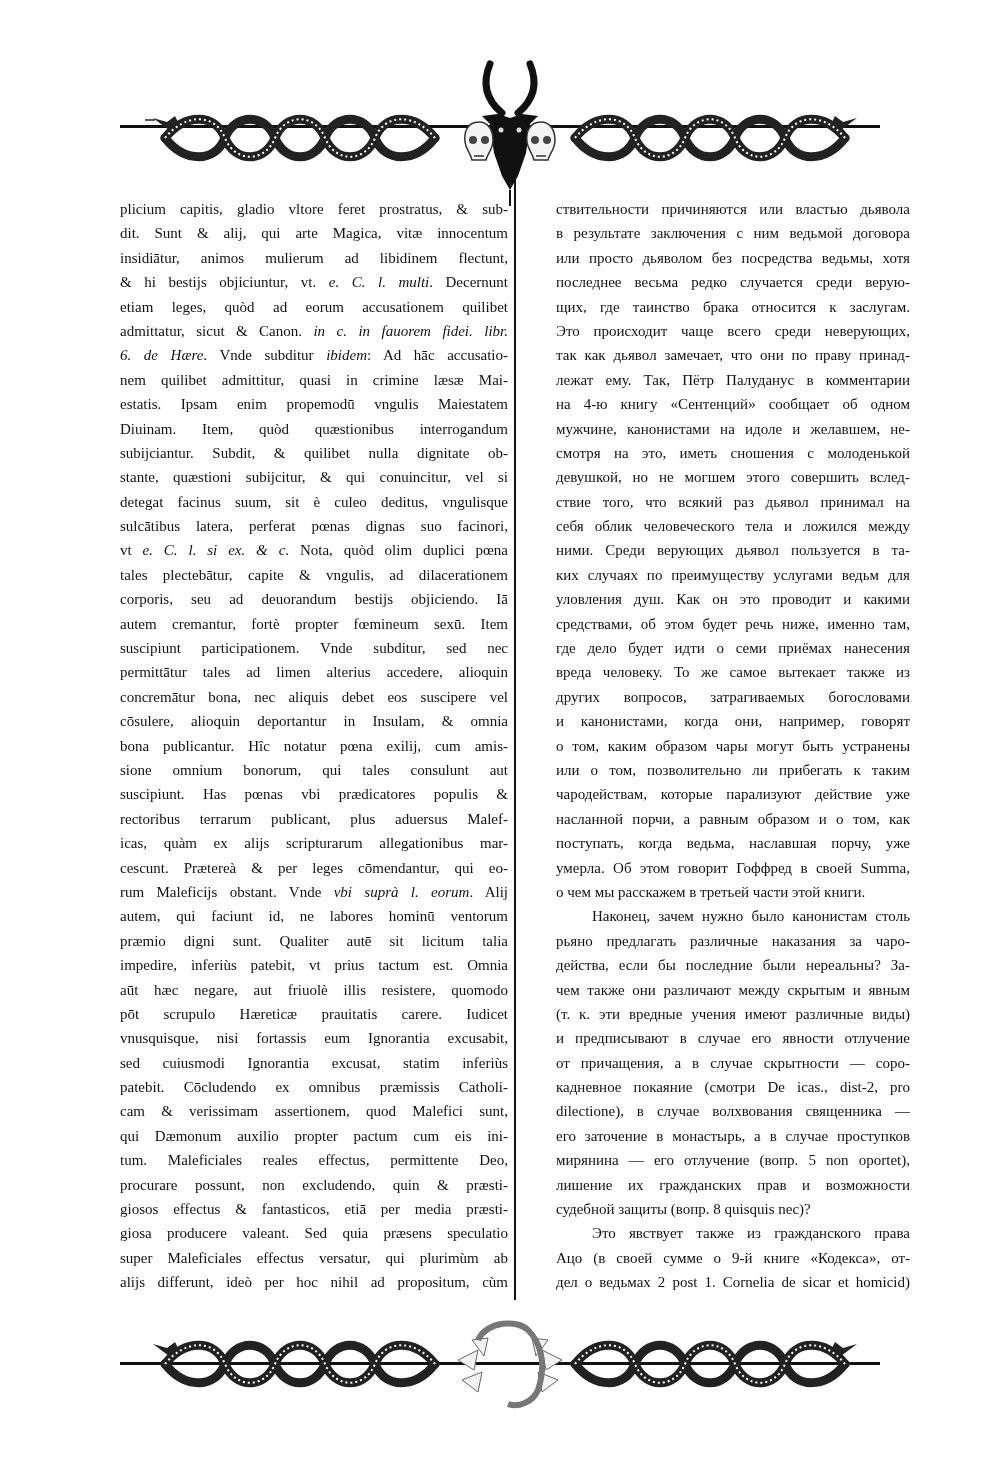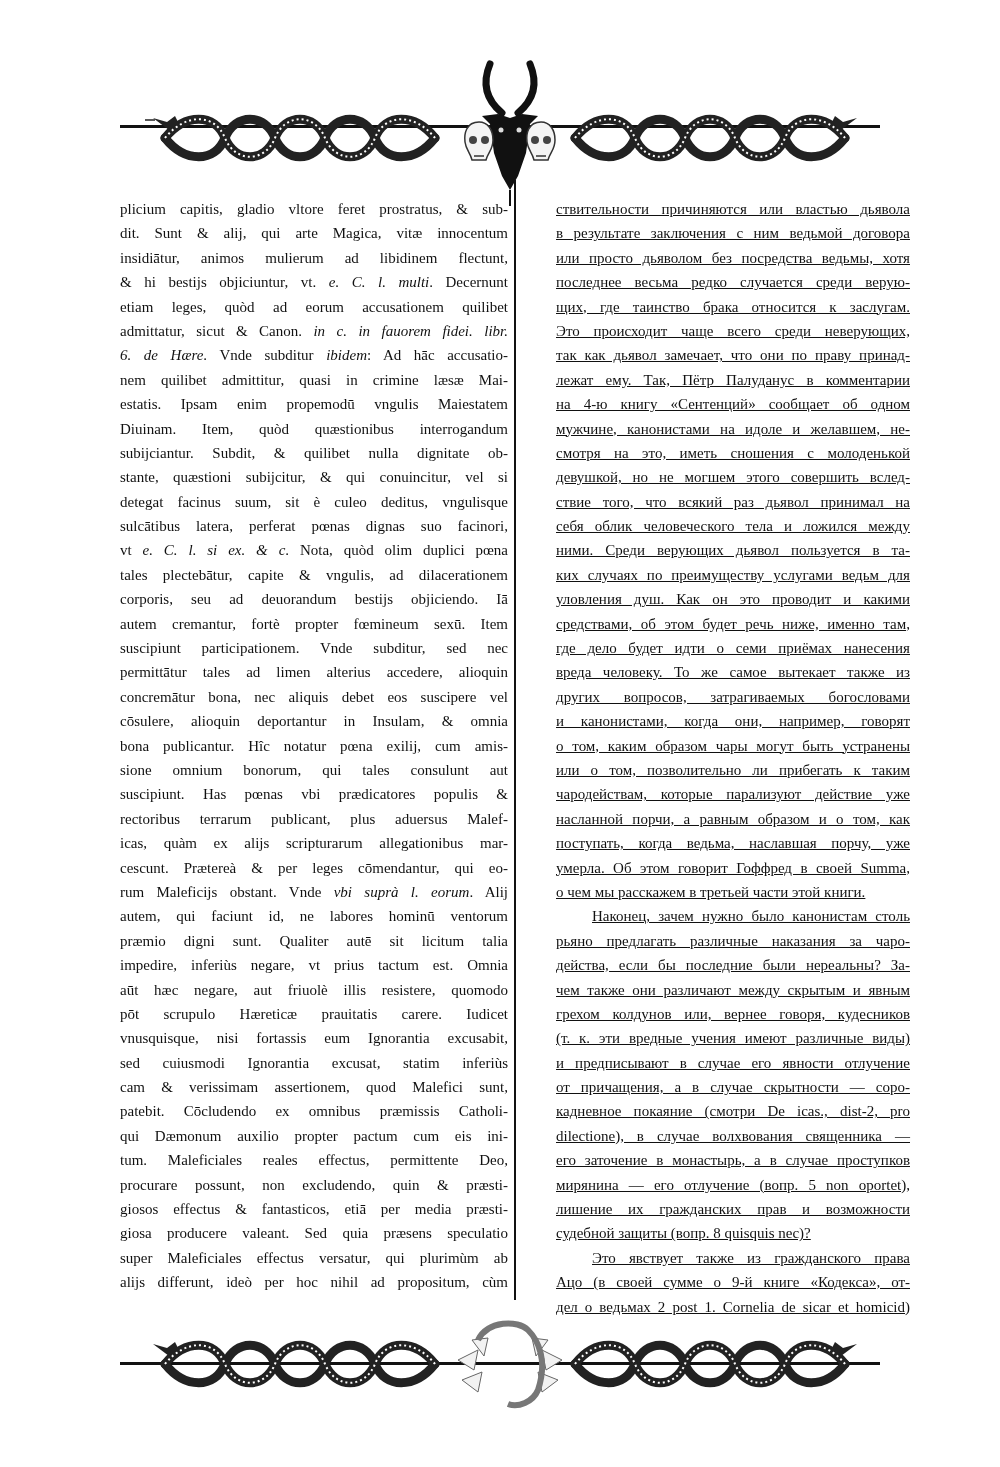--- a/index.html
+++ b/index.html
@@ -8,21 +8,21 @@
   .ornament-band { position: absolute; left: 0; width: 1000px; }
   #top-band { top: 50px; height: 160px; }
   #bottom-band { top: 1320px; height: 110px; }
 
   .rule { position: absolute; height: 3px; background: #111; }
 
   .snake-chain { position: absolute; height: 56px; }
 
   .col { position: absolute; top: 197px; font-size: 15px; line-height: 24.4px; text-align: justify; }
   #col-left { left: 120px; width: 388px; }
-  #col-right { left: 556px; width: 354px; text-decoration: underline; }
+  #col-right { left: 556px; width: 354px; }
   .col .line { display: block; white-space: nowrap; text-align-last: justify; height: 24.4px; overflow: visible; }
   .col .line.last { text-align-last: left; }
   .col .line.indent { padding-left: 36px; }
   .col i { }
 
   #divider { position: absolute; left: 514px; top: 180px; width: 2px; height: 1120px; background: #111; }
 </style>
 </head>
 <body>
 
@@ -98,27 +98,27 @@
     <span class="line">cōsulere, alioquin deportantur in Insulam, &amp; omnia</span>
     <span class="line">bona publicantur. Hîc notatur pœna exilij, cum amis-</span>
     <span class="line">sione omnium bonorum, qui tales consulunt aut</span>
     <span class="line">suscipiunt. Has pœnas vbi prædicatores populis &amp;</span>
     <span class="line">rectoribus terrarum publicant, plus aduersus Malef-</span>
     <span class="line">icas, quàm ex alijs scripturarum allegationibus mar-</span>
     <span class="line">cescunt. Prætereà &amp; per leges cōmendantur, qui eo-</span>
     <span class="line">rum Maleficijs obstant. Vnde <i>vbi suprà l. eorum</i>. Alij</span>
     <span class="line">autem, qui faciunt id, ne labores hominū ventorum</span>
     <span class="line">præmio digni sunt. Qualiter autē sit licitum talia</span>
-    <span class="line">impedire, inferiùs negare, vt prius tactum est. Omnia</span>
+    <span class="line">impedire, inferiùs patebit, vt prius tactum est. Omnia</span>
     <span class="line">aūt hæc negare, aut friuolè illis resistere, quomodo</span>
     <span class="line">pōt scrupulo Hæreticæ prauitatis carere. Iudicet</span>
     <span class="line">vnusquisque, nisi fortassis eum Ignorantia excusabit,</span>
     <span class="line">sed cuiusmodi Ignorantia excusat, statim inferiùs</span>
+    <span class="line">patebit. Cōcludendo ex omnibus præmissis Catholi-</span>
     <span class="line">cam &amp; verissimam assertionem, quod Malefici sunt,</span>
-    <span class="line">patebit. Cōcludendo ex omnibus præmissis Catholi-</span>
     <span class="line">qui Dæmonum auxilio propter pactum cum eis ini-</span>
     <span class="line">tum. Maleficiales reales effectus, permittente Deo,</span>
     <span class="line">procurare possunt, non excludendo, quin &amp; præsti-</span>
     <span class="line">giosos effectus &amp; fantasticos, etiā per media præsti-</span>
     <span class="line">giosa producere valeant. Sed quia præsens speculatio</span>
     <span class="line">super Maleficiales effectus versatur, qui plurimùm ab</span>
     <span class="line">alijs differunt, ideò per hoc nihil ad propositum, cùm</span>
   </div>
 
 <div id="col-right" class="col">
@@ -148,21 +148,20 @@
     <span class="line">или о том, позволительно ли прибегать к таким</span>
     <span class="line">чародействам, которые парализуют действие уже</span>
     <span class="line">насланной порчи, а равным образом и о том, как</span>
     <span class="line">поступать, когда ведьма, наславшая порчу, уже</span>
     <span class="line">умерла. Об этом говорит Гоффред в своей Summa,</span>
     <span class="line last">о чем мы расскажем в третьей части этой книги.</span>
     <span class="line indent">Наконец, зачем нужно было канонистам столь</span>
     <span class="line">рьяно предлагать различные наказания за чаро-</span>
     <span class="line">действа, если бы последние были нереальны? За-</span>
     <span class="line">чем также они различают между скрытым и явным</span>
-    <span class="line">грехом колдунов или, вернее говоря, кудесников</span>
     <span class="line">(т. к. эти вредные учения имеют различные виды)</span>
     <span class="line">и предписывают в случае его явности отлучение</span>
     <span class="line">от причащения, а в случае скрытности — соро-</span>
     <span class="line">кадневное покаяние (смотри De icas., dist-2, pro</span>
     <span class="line">dilectione), в случае волхвования священника —</span>
     <span class="line">его заточение в монастырь, а в случае проступков</span>
     <span class="line">мирянина — его отлучение (вопр. 5 non oportet),</span>
     <span class="line">лишение их гражданских прав и возможности</span>
     <span class="line last">судебной защиты (вопр. 8 quisquis nec)?</span>
     <span class="line indent">Это явствует также из гражданского права</span>

